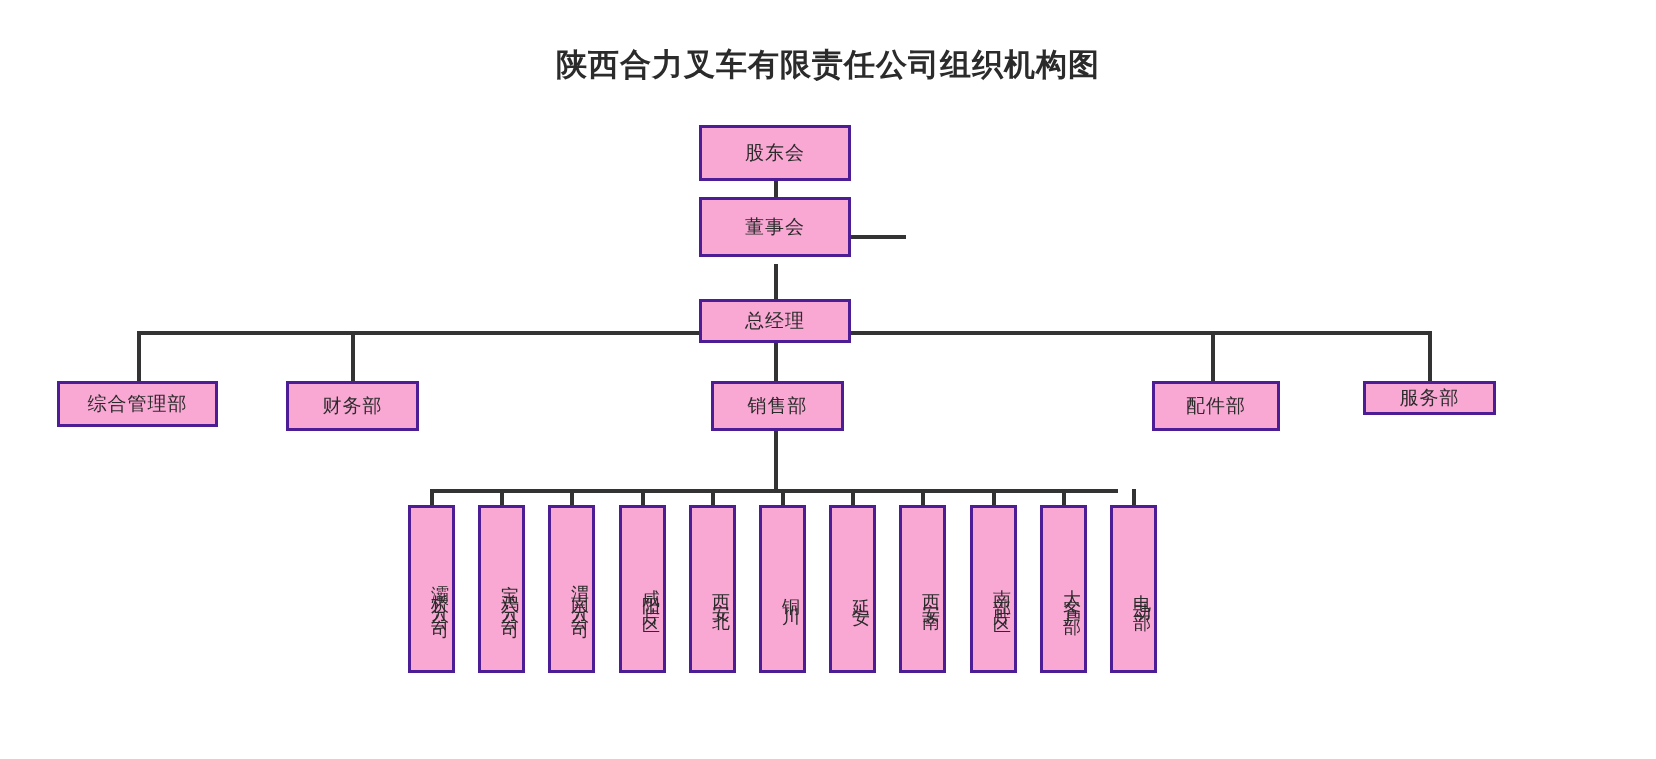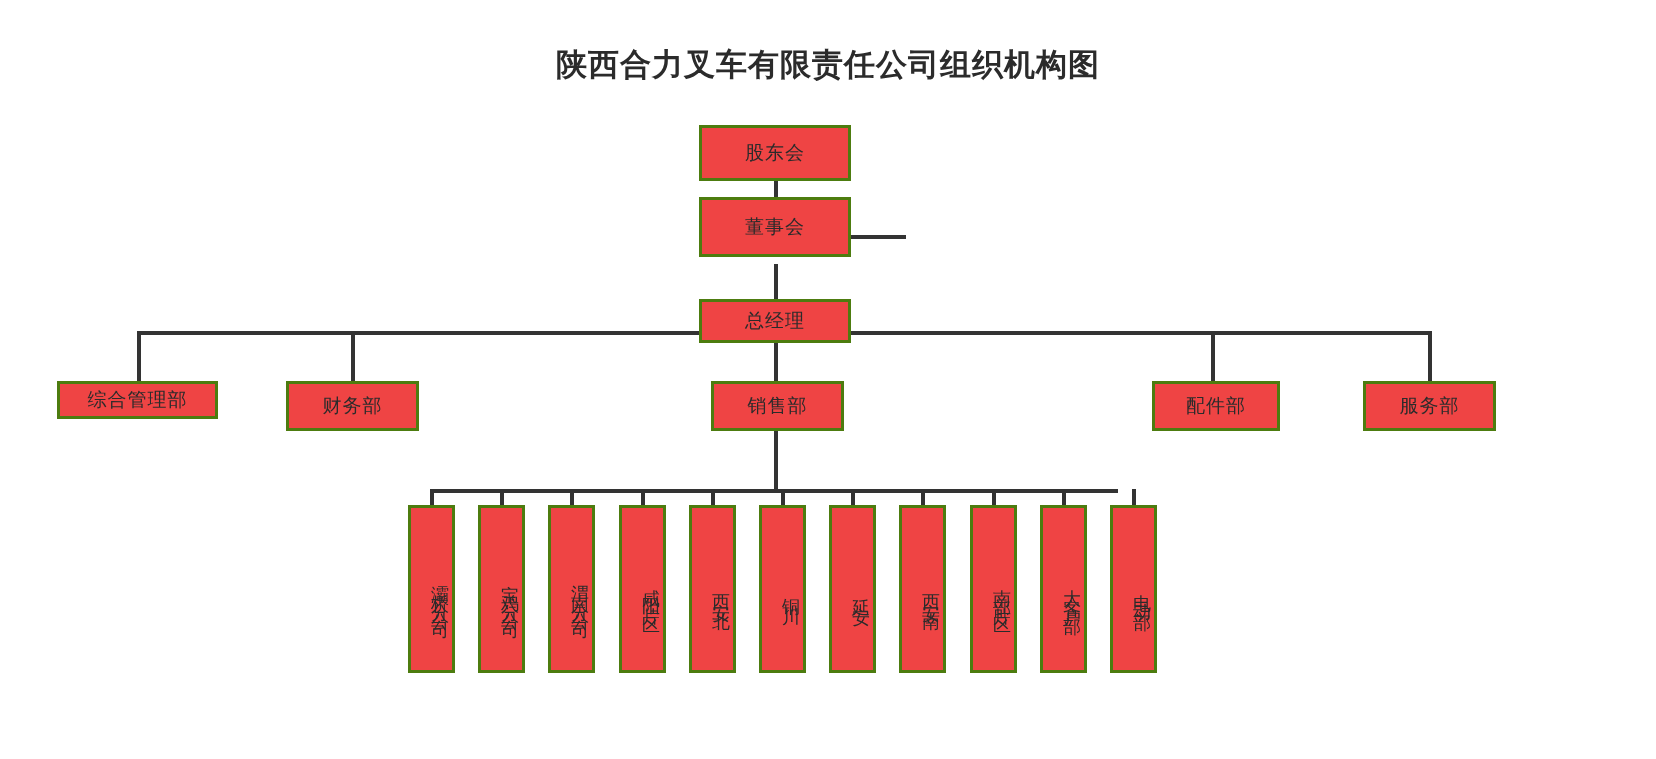--- a/index.html
+++ b/index.html
@@ -28,22 +28,22 @@
     font-size: 31px;
     font-weight: bold;
     letter-spacing: 1px;
     color: #2b2b2b;
     font-family: "DejaVu Sans", "Liberation Sans", sans-serif;
     white-space: nowrap;
   }
   .node {
     position: absolute;
     box-sizing: border-box;
-    border: 3px solid #4d7c0f;
-    background: #ef4444;
+    border: 3px solid #4c1d95;
+    background: #f9a8d4;
     display: flex;
     align-items: center;
     justify-content: center;
     font-size: 19px;
     color: #2b2b2b;
     font-family: "DejaVu Serif", "Liberation Serif", serif;
     letter-spacing: 1px;
     z-index: 3;
   }
   .node.vertical {
@@ -101,29 +101,29 @@
       <div class="line v" style="left: 1131.5px; top: 489px; height: 16px;"></div>
     </div>
 
   <div class="node" style="left:699px; top:125px; width:152px; height:56px;">股东会</div>
 
   <div class="node" style="left:699px; top:197px; width:152px; height:60px;">董事会</div>
 
 
   <div class="node" style="left:699px; top:299px; width:152px; height:44px;">总经理</div>
 
-  <div class="node" style="left:57px; top:381px; width:161px; height:38px;">综合管理部</div>
+  <div class="node" style="left:57px; top:381px; width:161px; height:46px;">综合管理部</div>
 
   <div class="node" style="left:286px; top:381px; width:133px; height:50px;">财务部</div>
 
   <div class="node" style="left:1152px; top:381px; width:128px; height:50px;">配件部</div>
 
   <div class="node" style="left:711px; top:381px; width:133px; height:50px;">销售部</div>
 
-  <div class="node" style="left:1363px; top:381px; width:133px; height:50px;">服务部</div>
+  <div class="node" style="left:1363px; top:381px; width:133px; height:34px;">服务部</div>
 
   <div id="sales-children">
       <div class="node vertical" style="left: 408px; top: 505px; width: 47px; height: 168px;">灞桥分公司</div>
       <div class="node vertical" style="left: 478px; top: 505px; width: 47px; height: 168px;">宝鸡分公司</div>
       <div class="node vertical" style="left: 548px; top: 505px; width: 47px; height: 168px;">渭南分公司</div>
       <div class="node vertical" style="left: 619px; top: 505px; width: 47px; height: 168px;">咸阳片区</div>
       <div class="node vertical" style="left: 689px; top: 505px; width: 47px; height: 168px;">西安北</div>
       <div class="node vertical" style="left: 759px; top: 505px; width: 47px; height: 168px;">铜川</div>
       <div class="node vertical" style="left: 829px; top: 505px; width: 47px; height: 168px;">延安</div>
       <div class="node vertical" style="left: 899px; top: 505px; width: 47px; height: 168px;">西安南</div>

